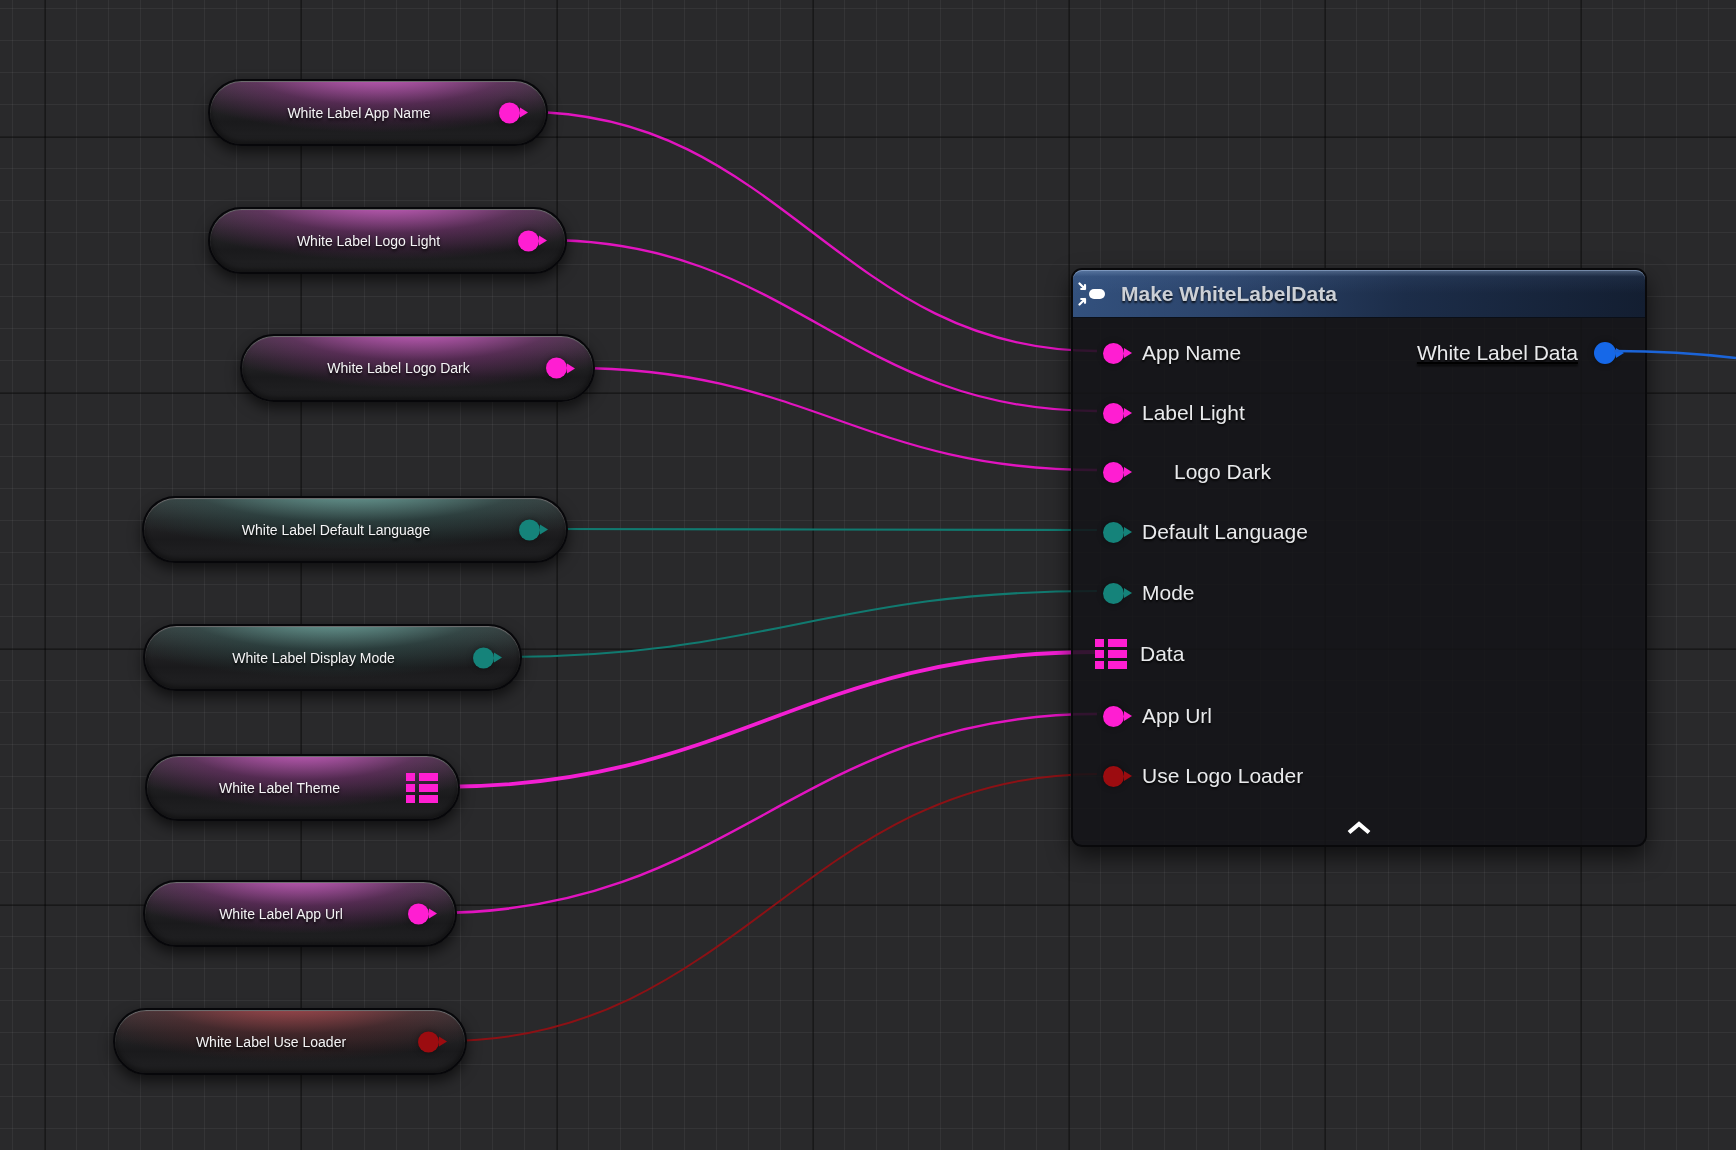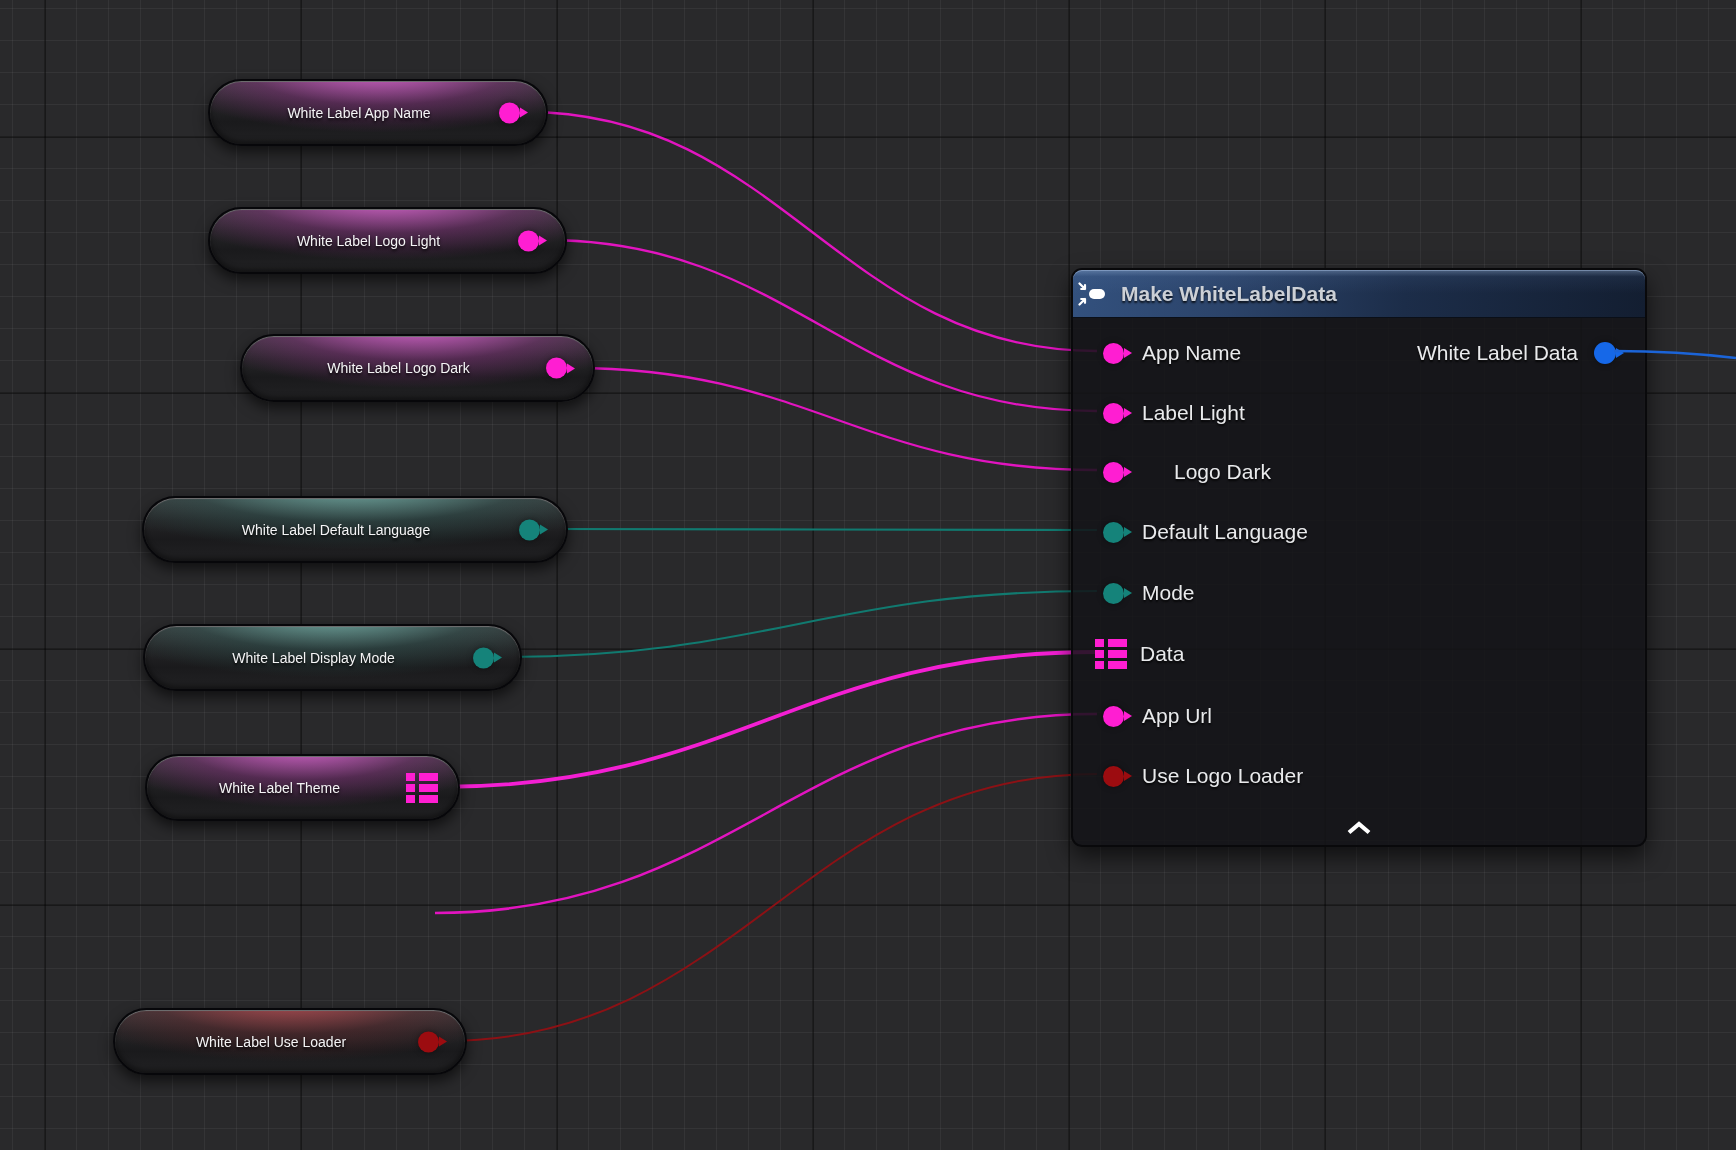--- a/index.html
+++ b/index.html
@@ -125,20 +125,24 @@
       <g fill="#ff1ed2">
         <rect x="0" y="0" width="9" height="8"></rect>
           <rect x="13" y="0" width="19" height="8"></rect>
         <rect x="0" y="11" width="9" height="8"></rect>
           <rect x="13" y="11" width="19" height="8"></rect>
         <rect x="0" y="22" width="9" height="8"></rect>
           <rect x="13" y="22" width="19" height="8"></rect>
       </g>
     </svg>
   </div>
+  <div class="vnode v-string" style="left:143px;top:880px;width:314px;height:67px;">
+    <span class="vlabel">White Label App Url</span>
+    <span class="pin p-string"></span>
+  </div>
   <div class="vnode v-bool" style="left:113px;top:1008px;width:354px;height:67px;">
     <span class="vlabel">White Label Use Loader</span>
     <span class="pin p-bool"></span>
   </div>
 
   <div class="make-node">
     <div class="make-header">
       <svg width="30" height="24" viewBox="0 0 30 24">
         <rect x="11" y="7" width="16" height="10" rx="5" fill="#ffffff"></rect>
         <path d="M1.5 1.5 L7 7 M7 7 L7 3.2 M7 7 L3.2 7" stroke="#ffffff" stroke-width="2.2" stroke-linecap="round" fill="none"></path>
@@ -182,21 +186,21 @@
     </div>
     <div class="prow" style="top:426px;">
       <span class="pin p-string"></span>
       <span class="plabel">App Url</span>
     </div>
     <div class="prow" style="top:486px;">
       <span class="pin p-bool"></span>
       <span class="plabel">Use Logo Loader</span>
     </div>
 
-    <div class="prow-out" style="top:63px;">
+    <div class="prow-out" style="top:63px;text-decoration:underline;">
       <span class="plabel">White Label Data</span>
       <span class="pin p-structout"></span>
     </div>
 
     <button class="chevron-btn">
       <svg width="26" height="14" viewBox="0 0 26 14">
         <path d="M3 11.5 L13 3 L23 11.5" stroke="#ffffff" stroke-width="4.2" fill="none"></path>
       </svg>
     </button>
   </div>

